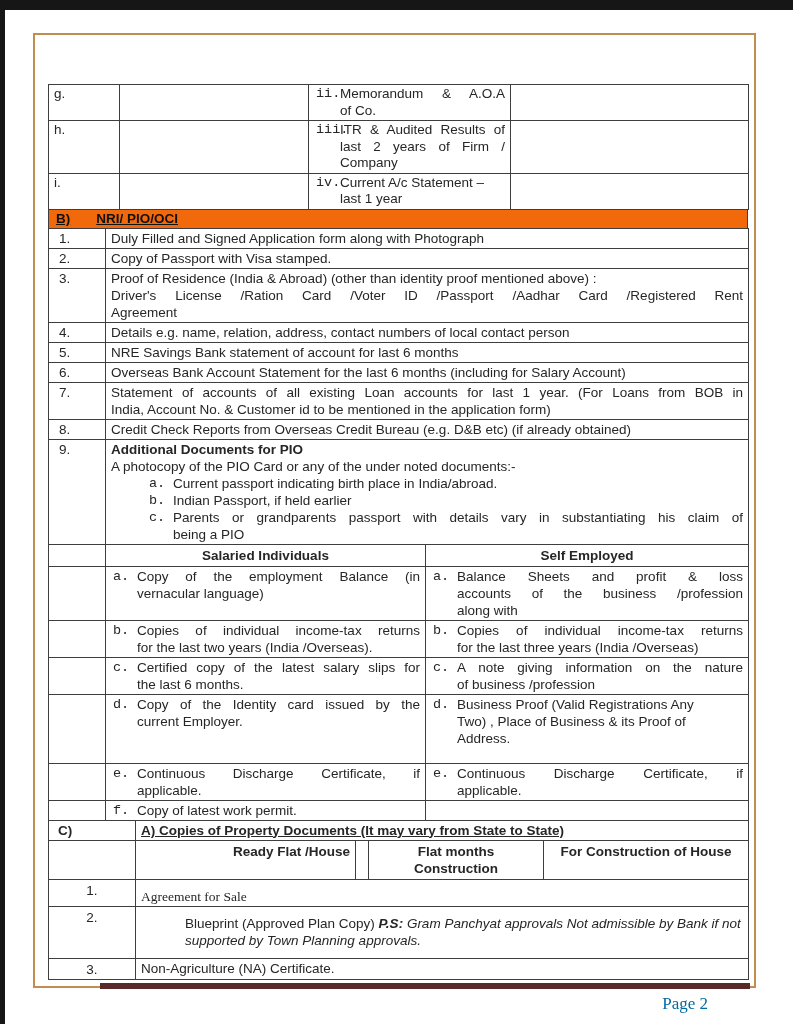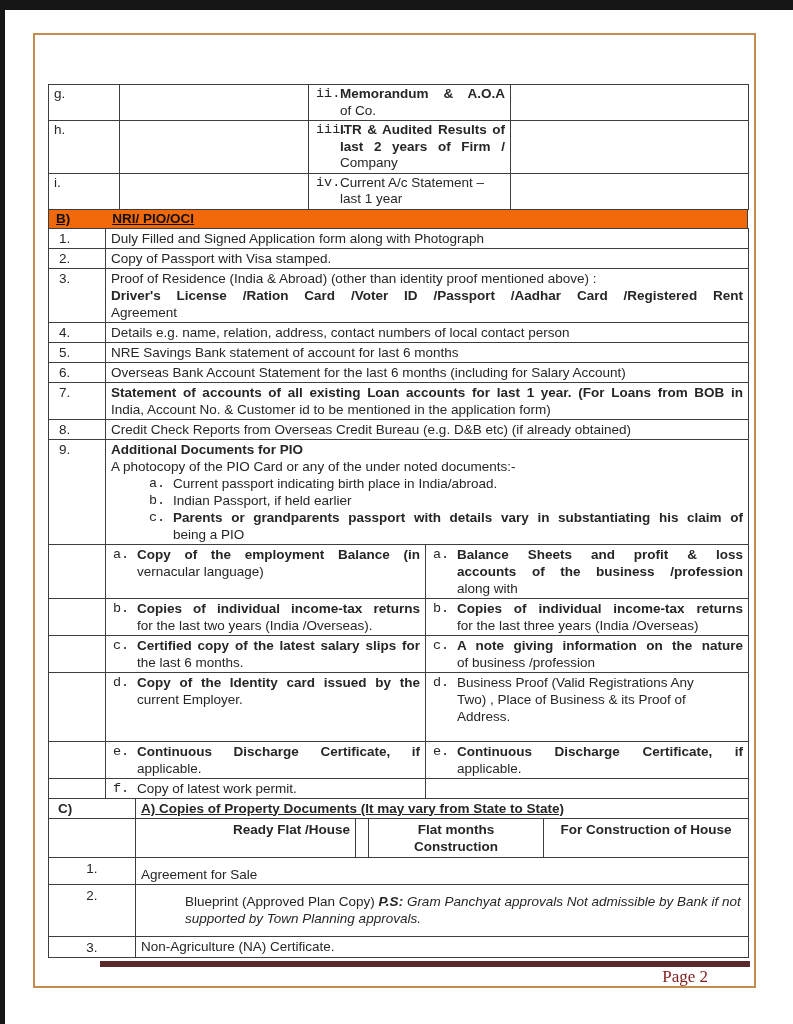--- a/index.html
+++ b/index.html
@@ -11,49 +11,49 @@
   .scan-edge-left{position:absolute;top:0;left:0;width:5px;height:1024px;background:#161616;}
   .frame{position:absolute;left:33px;top:33px;width:723px;height:955px;border:2px solid #c38d4d;box-sizing:border-box;}
   .content{position:absolute;left:48px;top:84px;width:700px;}
 
   table{border-collapse:collapse;width:700px;table-layout:fixed;}
   table + table, .band + table, table + .band{margin-top:-1px;}
   td{border:1px solid #3e3e3e;vertical-align:top;padding:1px 5px;font-size:13.5px;line-height:17px;}
   .toptable td{line-height:16.5px;}
 
   .numcell{padding-left:10px;}
-  .fj{text-align:justify;text-align-last:justify;font-weight:bold;}
+  .fj{text-align:justify;text-align-last:justify;}
   .hang{position:relative;padding-left:26px;}
   .hang .hnum{position:absolute;left:2px;top:0;font-family:Liberation Mono, monospace;}
   .itemblock{padding-left:36px;}
   .bold{font-weight:bold;}
 
   .band{
     height:20px;background:#f2690b;border:1px solid #3e3e3e;box-sizing:border-box;
     display:flex;align-items:center;font-size:13.5px;font-weight:bold;color:#111;
     position:relative;z-index:2;
   }
   .band .blabel{margin-left:7px;text-decoration:underline;}
-  .band .btitle{margin-left:42px;text-decoration:underline;}
+  .band .btitle{margin-left:26px;text-decoration:underline;}
 
   .hdrrow td{font-weight:bold;text-align:center;padding-top:2px;padding-bottom:2px;}
   .c-title{font-weight:bold;text-decoration:underline;}
   .c-num{text-align:center;padding-top:2px;}
   .it{font-style:italic;}
   .bi{font-style:italic;font-weight:bold;}
   .tall1{height:26px;}
-  .tall1 .pad{padding-top:7px;}
+  .tall1 .pad{padding-top:7px;font-family:Liberation Serif, serif;}
   .tall2{height:52px;}
   .tall2 .pad{padding-top:7px;margin-left:44px;}
   .drow-h{height:66px;}
 
   .rule{margin-top:3px;margin-left:52px;width:650px;height:6px;background:#5a2a2a;}
   .footer{
-    text-align:right;padding-right:40px;
-    font-family:"Liberation Serif", serif;font-size:17px;color:#7f1d1d;
+    margin-top:5px;text-align:right;padding-right:40px;
+    font-family:"Liberation Serif", serif;font-size:17px;color:#0369a1;
   }
 </style>
 </head>
 <body>
 
 <div class="scan-edge-top"></div>
 <div class="scan-edge-left"></div>
 <div class="frame"></div>
 
 <div class="content">
@@ -178,20 +178,25 @@
   </tbody>
     </table>
 
   <table>
     <colgroup>
         <col style="width:57px">
         <col style="width:320px">
         <col style="width:323px">
       </colgroup>
     <tbody>
+        <tr class="hdrrow">
+      <td></td>
+      <td>Salaried Individuals</td>
+      <td>Self Employed</td>
+    </tr>
     <tr>
       <td></td>
       <td>
         <div class="hang"><span class="hnum">a.</span><span><div class="fj">Copy of the employment Balance (in</div><div>vernacular language)</div></span></div>
       </td>
       <td>
         <div class="hang"><span class="hnum">a.</span><span><div class="fj">Balance Sheets and profit &amp; loss</div><div class="fj">accounts of the business /profession</div><div>along with</div></span></div>
       </td>
     </tr>
     <tr>

